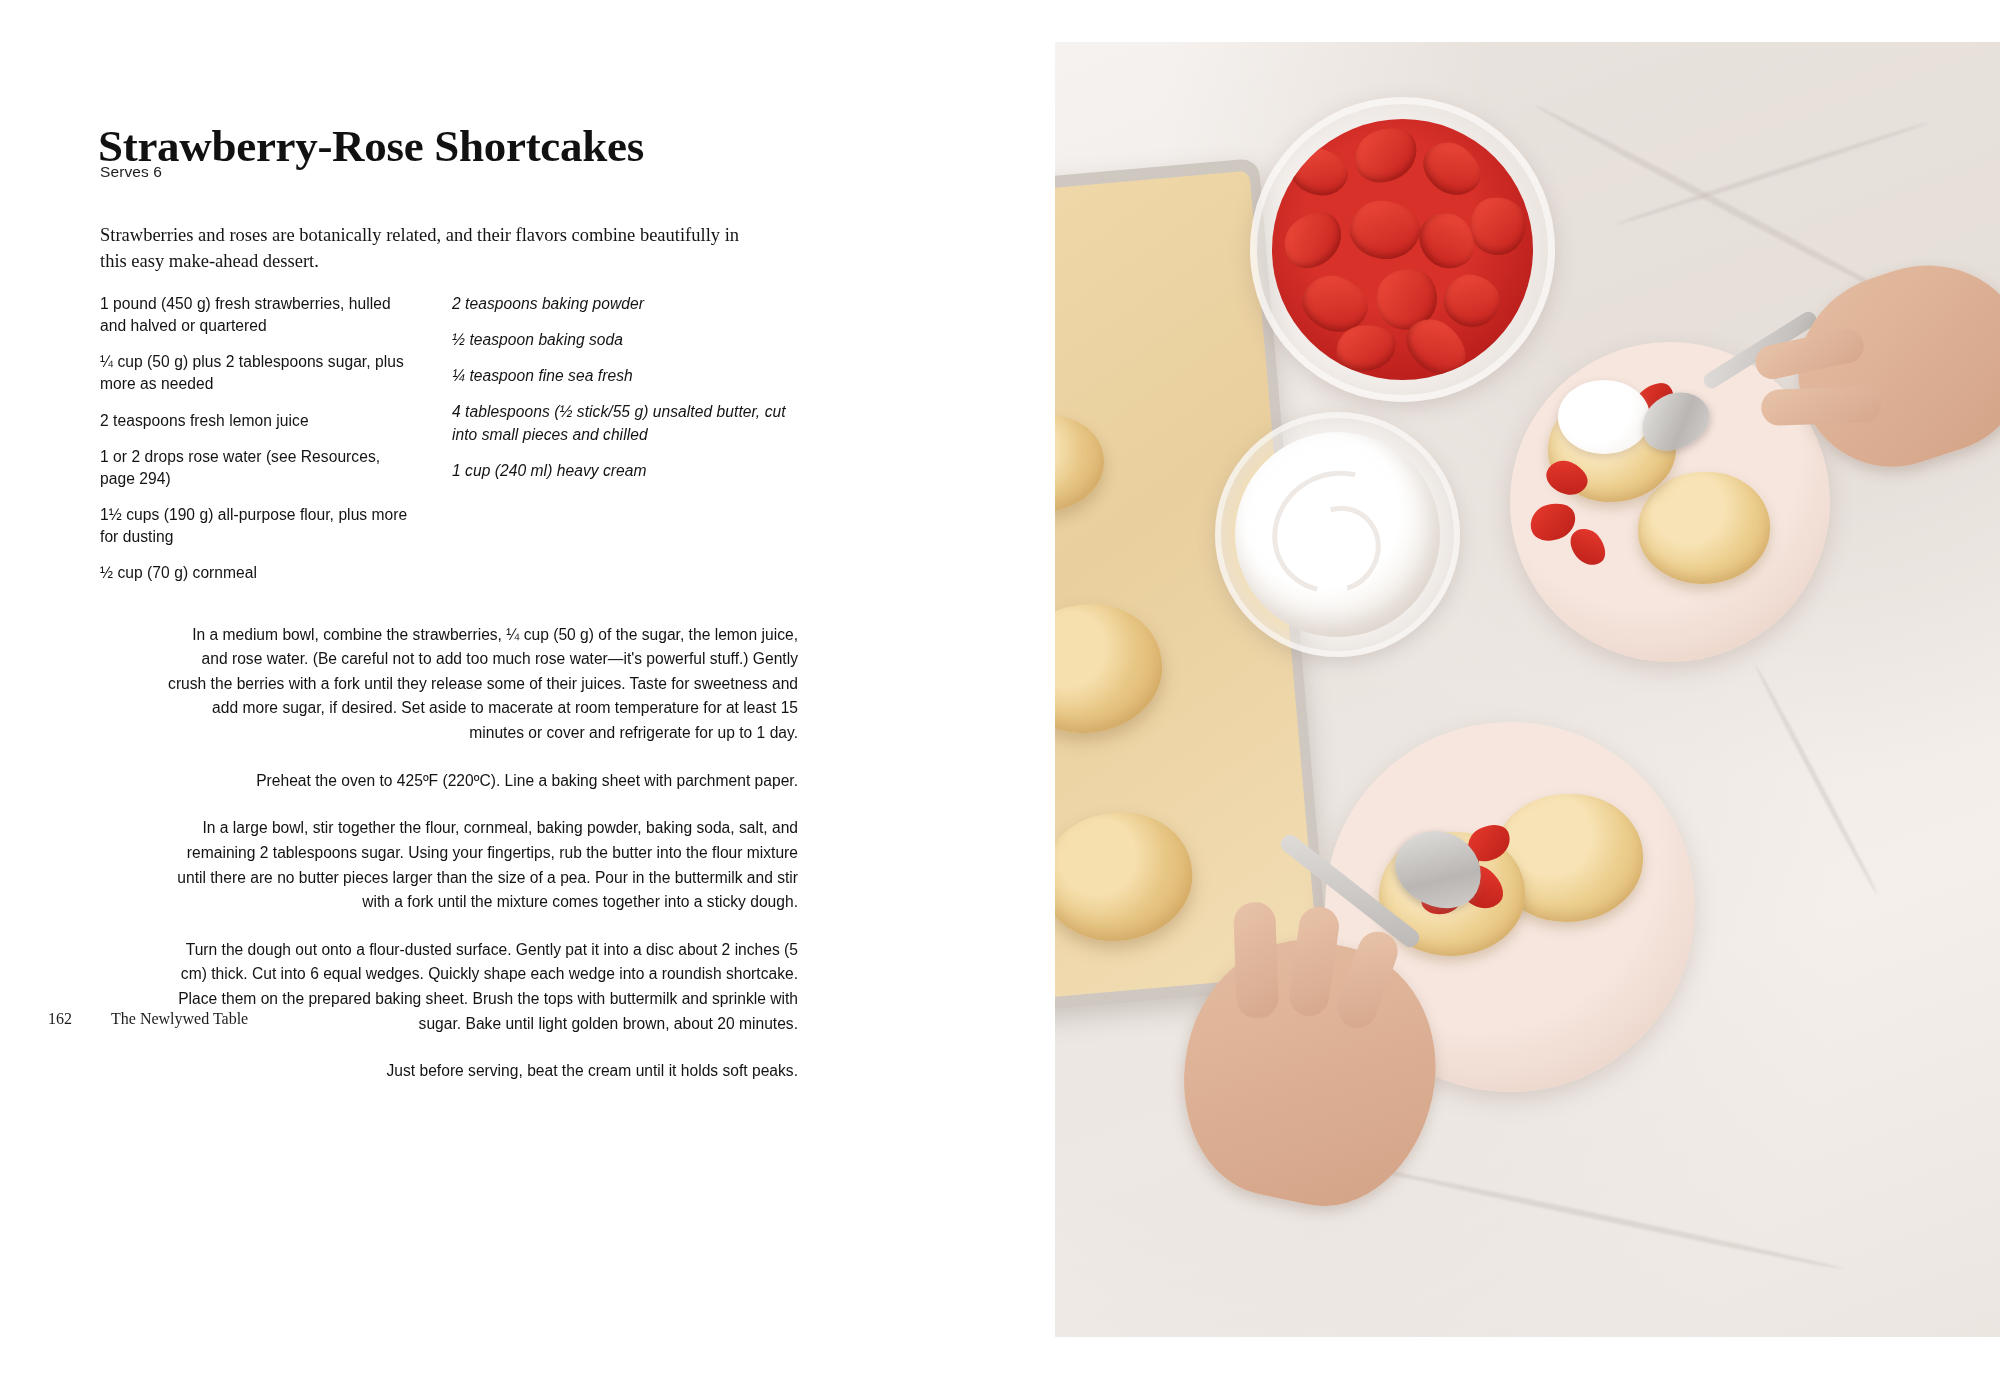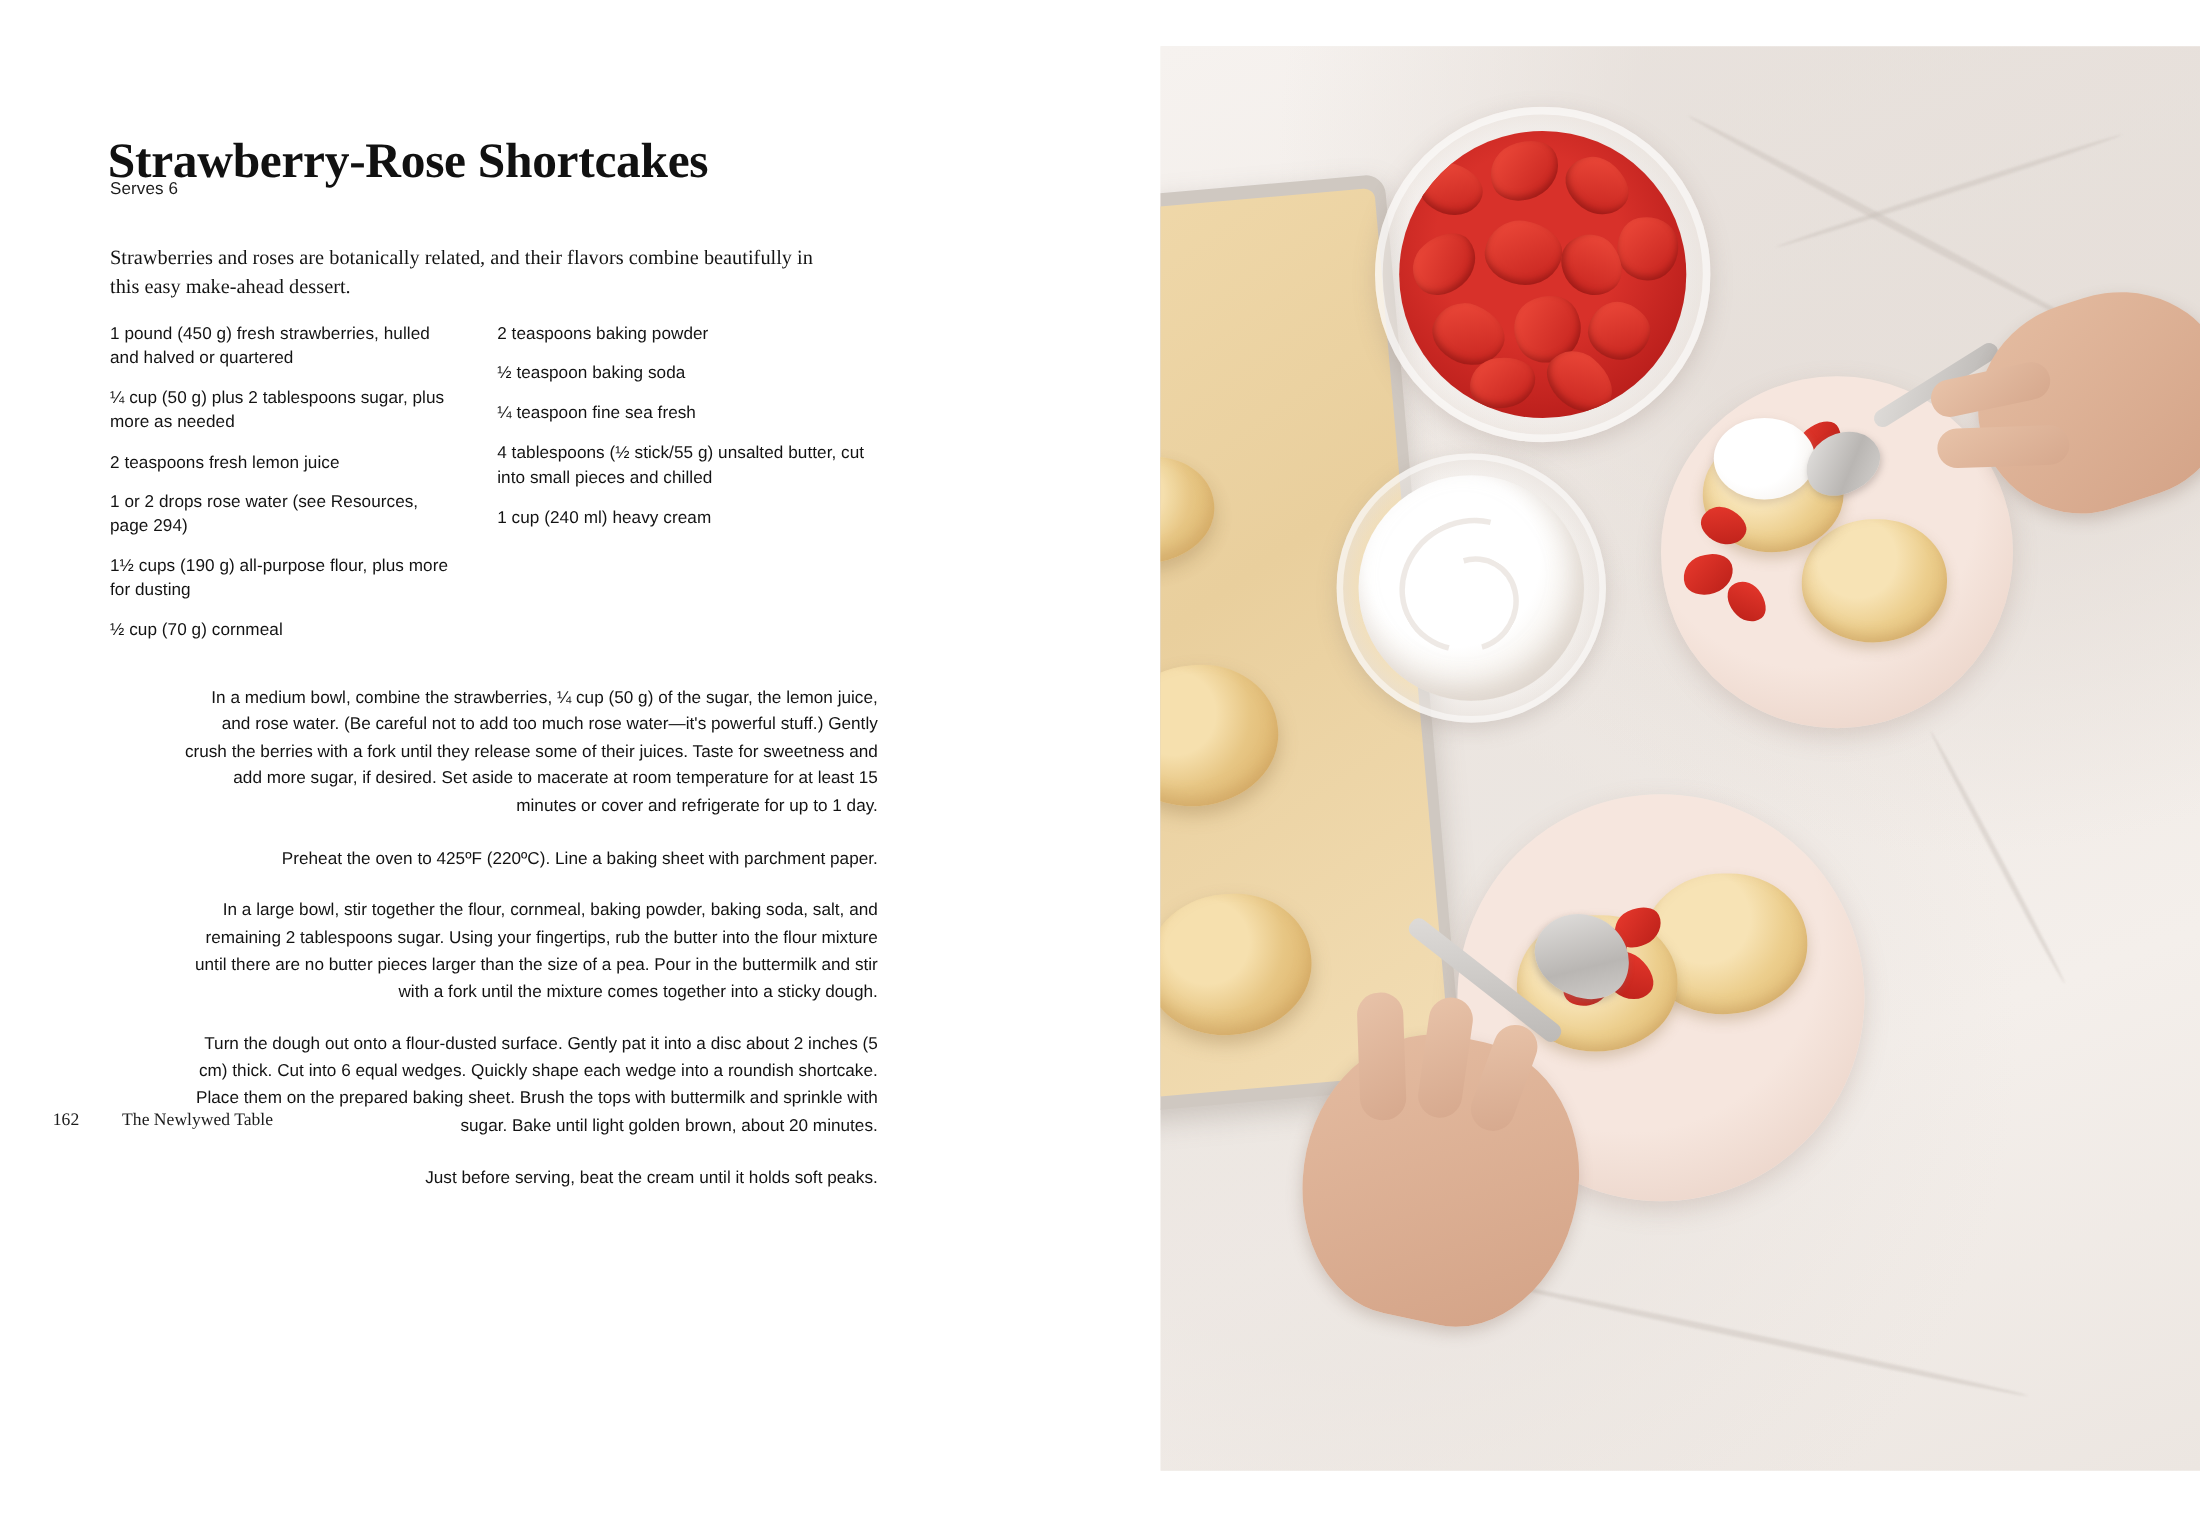--- a/index.html
+++ b/index.html
@@ -65,21 +65,21 @@
     top: 293px;
     width: 705px;
     display: flex;
     gap: 0px;
   }
   .ing-col {
     width: 352px;
     box-sizing: border-box;
     padding-right: 40px;
   }
-  .ing-col.right { padding-right: 0; }
+  .ing-col.right { padding-right: 0; font-style: italic; }
   .ing-item {
     font-size: 15.6px;
     line-height: 1.42;
     color: #131313;
     margin-bottom: 14px;
     letter-spacing: 0.05px;
   }
 
   .method {
     position: absolute;

